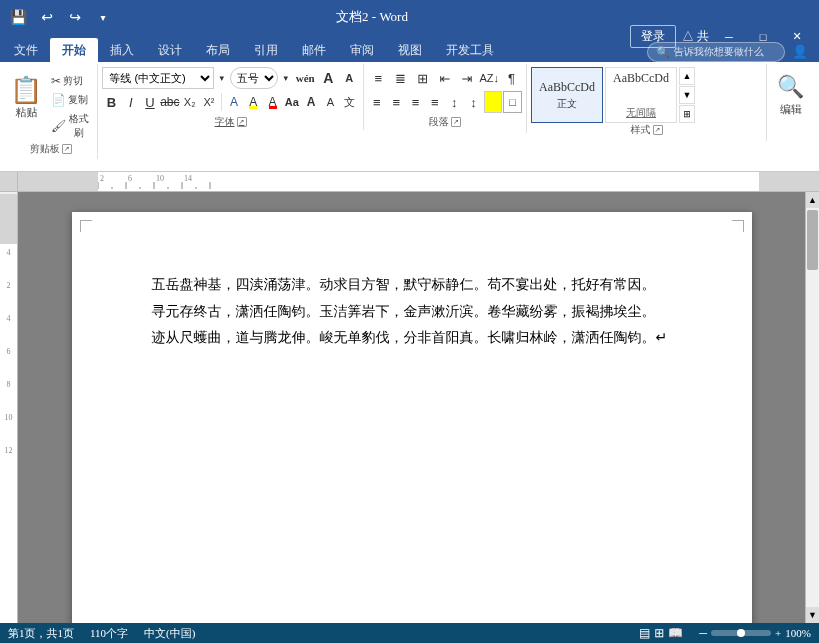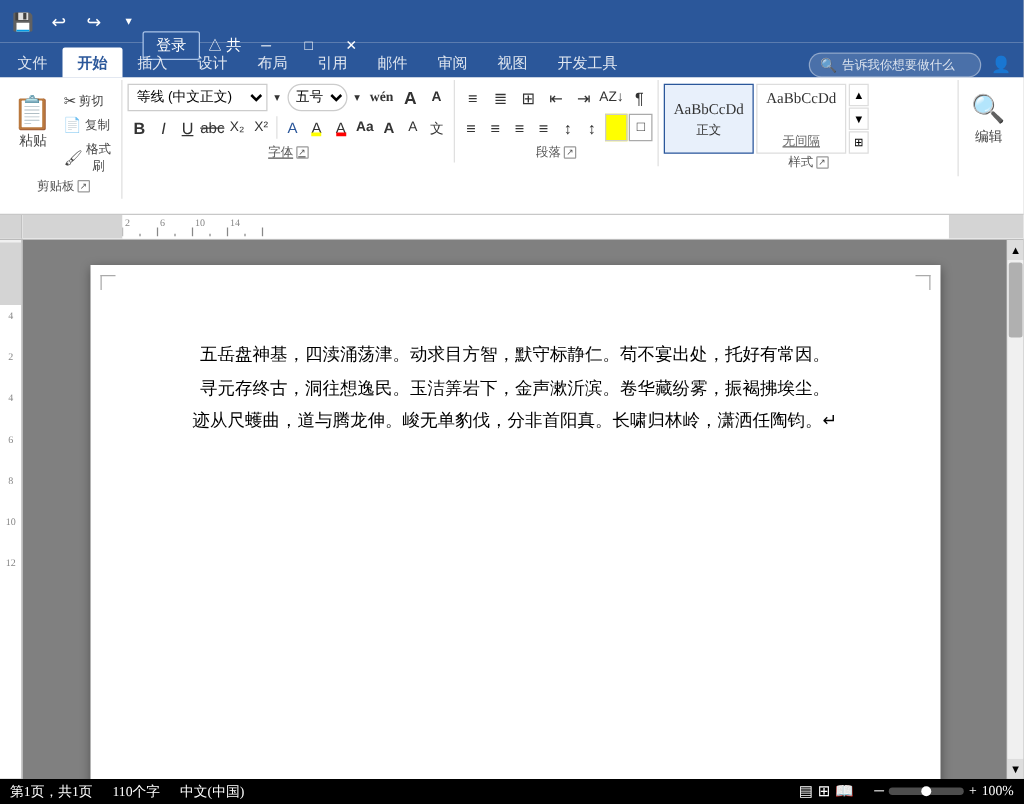--- a/index.html
+++ b/index.html
@@ -175,21 +175,20 @@
       box-shadow: 0 2px 8px rgba(0,0,0,0.3);
       padding: 60px 80px;
       position: relative;
     }
 
     #page-content {
       font-size: 14px;
       line-height: 1.8;
       color: #000;
       font-family: 'SimSun', '宋体', serif;
-      text-align: center;
     }
 
     
     #doc-area::-webkit-scrollbar { width: 14px; }
     #doc-area::-webkit-scrollbar-track { background: #f0f0f0; }
     #doc-area::-webkit-scrollbar-thumb { background: #b0b0b0; border: 2px solid #f0f0f0; }
 
     
     #status-bar {
       height: 20px;
@@ -230,20 +229,23 @@
   </style>
 </head>
 <body>
 
 <div id="top-area">
   <div id="title-left">
     <button class="qat-btn">💾</button>
     <button class="qat-btn">↩</button>
     <button class="qat-btn">↪</button>
     <button class="qat-btn" style="font-size:10px;">▾</button>
+  </div>
+  <div id="title-center" style="flex:1; text-align:center; font-size:13px; color:white;">
+    <span>文档2 - Word</span>
   </div>
   <div id="title-right" style="display:flex; align-items:center; gap:6px;">
     <button class="login-btn">登录</button>
     <div style="color:white; font-size:12px;">△ 共</div>
     <button class="win-btn">─</button>
     <button class="win-btn">□</button>
     <button class="win-btn close">✕</button>
   </div>
 </div>
 
@@ -440,36 +442,36 @@
   </div>
 
   <div id="doc-area" style="flex:1; overflow-y:scroll; overflow-x:hidden; padding:20px 0; display:flex; flex-direction:column; align-items:center; background:#808080;">
     <div id="page" style="width:680px; min-height:520px; background:white; box-shadow:0 2px 8px rgba(0,0,0,0.4); padding:60px 80px; position:relative;">
 
       <div style="position:absolute; top:8px; left:8px; width:12px; height:12px; border-top:1px solid #aaa; border-left:1px solid #aaa;"></div>
       <div style="position:absolute; top:8px; right:8px; width:12px; height:12px; border-top:1px solid #aaa; border-right:1px solid #aaa;"></div>
 
       <div id="page-content" style="font-size:14px; line-height:1.9; color:#000; font-family:'SimSun','宋体',serif;">
         <p>五岳盘神基，四渎涌荡津。动求目方智，默守标静仁。苟不宴出处，托好有常因。</p>
-        <p>寻元存终古，洞往想逸民。玉洁筭岩下，金声漱沂滨。卷华藏纷雾，振褐拂埃尘。</p>
+        <p>寻元存终古，潇洒任陶钧。玉洁筭岩下，金声漱沂滨。卷华藏纷雾，振褐拂埃尘。</p>
         <p>迹从尺蠖曲，道与腾龙伸。峻无单豹伐，分非首阳真。长啸归林岭，潇洒任陶钧。↵</p>
       </div>
     </div>
   </div>
 
   <div style="width:14px; background:#f0f0f0; border-left:1px solid #bbb; display:flex; flex-direction:column;">
     <button style="height:16px; border:none; background:#ddd; cursor:pointer; font-size:9px; display:flex; align-items:center; justify-content:center;">▲</button>
     <div style="flex:1; background:#f0f0f0; position:relative;">
       <div style="position:absolute; top:2px; left:1px; right:1px; height:60px; background:#b0b0b0; border-radius:2px; cursor:pointer;"></div>
     </div>
     <button style="height:16px; border:none; background:#ddd; cursor:pointer; font-size:9px; display:flex; align-items:center; justify-content:center;">▼</button>
   </div>
 </div>
 
-<div id="status-bar" style="height:20px; background:#000000; display:flex; align-items:center; padding:0 8px; font-size:11px; color:white; gap:16px; position:fixed; bottom:0; width:819px;">
+<div id="status-bar" style="height:20px; background:#0c4a6e; display:flex; align-items:center; padding:0 8px; font-size:11px; color:white; gap:16px; position:fixed; bottom:0; width:819px;">
   <span>第1页，共1页</span>
   <span>110个字</span>
   <span>中文(中国)</span>
   <div style="flex:1;"></div>
   <span style="display:flex; gap:4px; align-items:center;">
     <span style="font-size:12px; cursor:pointer;">▤</span>
     <span style="font-size:12px; cursor:pointer;">⊞</span>
     <span style="font-size:12px; cursor:pointer;">📖</span>
   </span>
   <span style="display:flex; align-items:center; gap:4px;">

